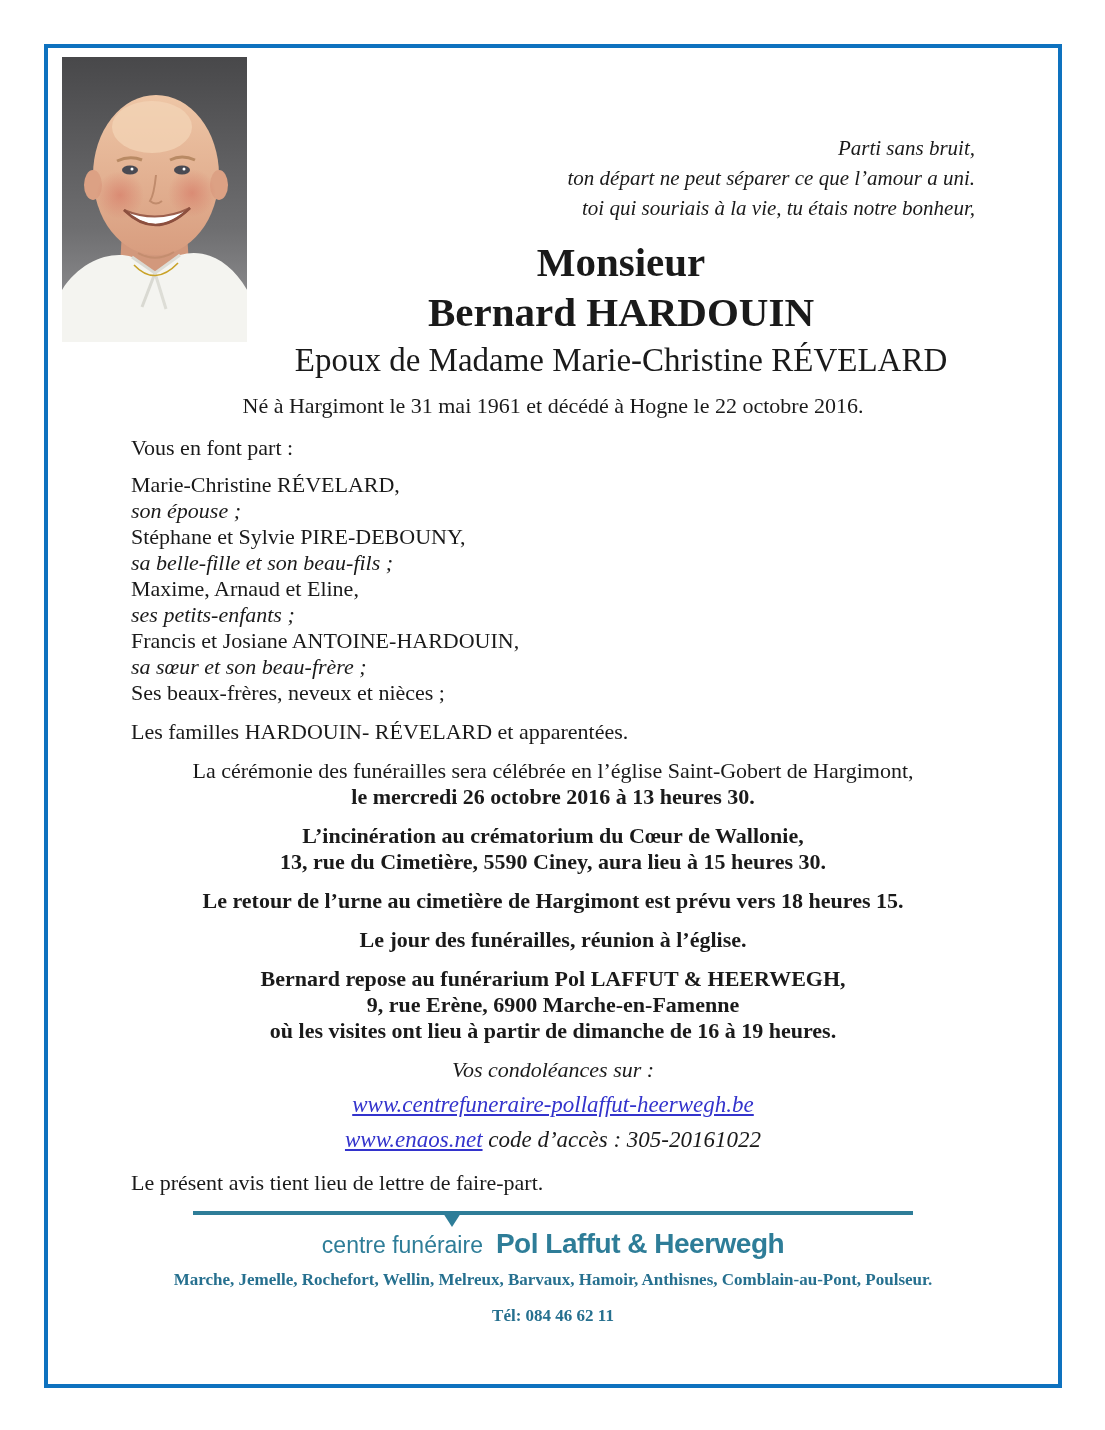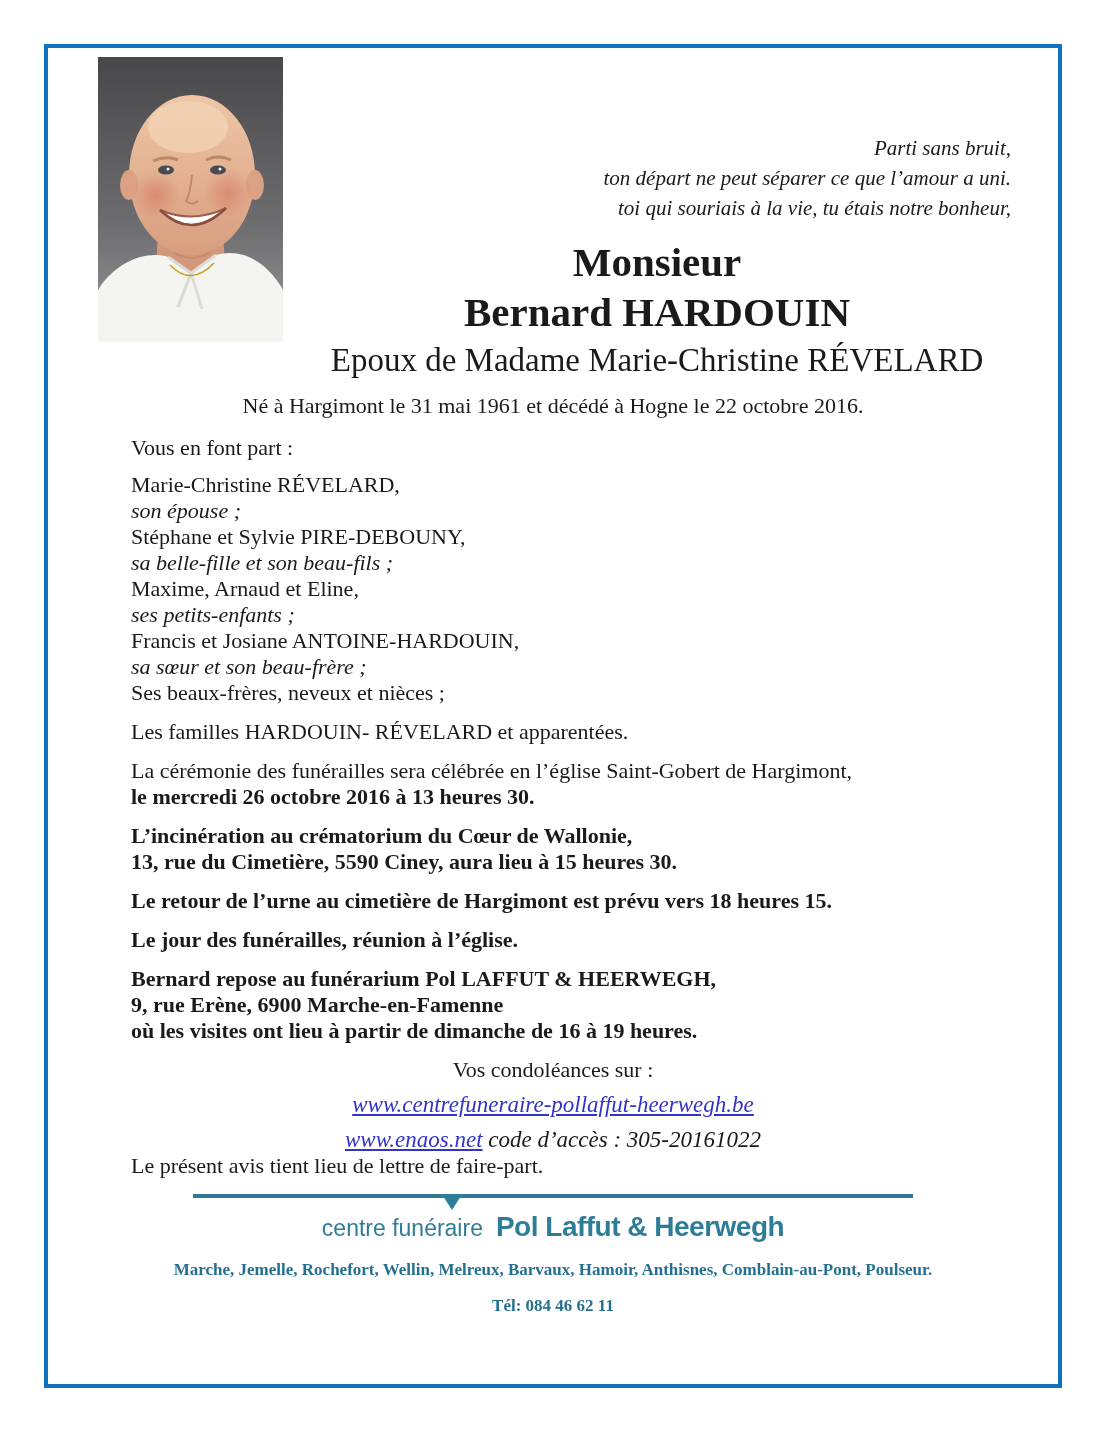--- a/index.html
+++ b/index.html
@@ -10,63 +10,63 @@
     --ink:#1a1a1a;
   }
   *{box-sizing:border-box;margin:0;padding:0;}
   html,body{width:1105px;height:1430px;background:#ffffff;overflow:hidden;}
   body{font-family:"Liberation Serif","DejaVu Serif",serif;color:var(--ink);}
   .page{
     position:absolute;left:44px;top:44px;width:1018px;height:1344px;
     border:4px solid var(--border-blue);background:#fff;
   }
   
-  .header-row{display:flex;margin-top:9px;padding-left:36px;}
+  .header-row{display:flex;margin-top:9px;}
   .photo-wrap{width:185px;height:285px;margin-left:14px;flex:0 0 auto;}
   .photo-wrap svg{width:185px;height:285px;display:block;}
   .header-right{width:748px;flex:0 0 auto;}
   .epitaph{
     margin-top:76px;padding-right:20px;text-align:right;
     font-style:italic;font-size:21px;line-height:30px;
   }
   .title-block{text-align:center;margin-top:14px;}
   .title-line{font-weight:bold;font-size:41px;line-height:50px;}
   .subtitle{font-size:33px;line-height:46px;}
   
   .content{margin:0 83px;}
   .life-dates{text-align:center;font-size:22px;line-height:26px;margin-top:10px;}
   .intro{font-size:22px;line-height:26px;margin-top:16px;}
   .fam-name{font-size:22px;line-height:26px;margin-top:11px;}
   .fam-rel{font-size:22px;line-height:26px;font-style:italic;text-align:left;}
   .fam-name.tight{margin-top:0;}
   .fam-name.wide{margin-top:13px;}
-  .cpara{font-size:22px;line-height:26px;margin-top:13px;}
+  .cpara{font-size:22px;line-height:26px;text-align:center;margin-top:13px;}
   .cpara b{font-weight:bold;}
-  .cond-label{font-size:22px;line-height:26px;text-align:center;margin-top:13px;}
+  .cond-label{font-size:22px;line-height:26px;text-align:center;font-style:italic;margin-top:13px;}
   .linkline{font-size:23px;line-height:26px;text-align:center;font-style:italic;margin-top:9px;}
   .linkline a{color:var(--link-blue);text-decoration:underline;}
-  .closing{font-size:22px;line-height:26px;}
+  .closing{font-size:22px;line-height:26px;margin-top:17px;}
   
   .footer{margin-top:15px;}
   .footer-rule{width:720px;height:4px;background:var(--brand-teal);margin:0 auto;}
   .logo-row{
     position:relative;display:flex;justify-content:center;align-items:baseline;
     gap:13px;margin-top:9px;font-family:"Liberation Sans","DejaVu Sans",sans-serif;
     color:var(--brand-teal);
   }
   .brand-prefix{font-size:23px;line-height:30px;}
   .brand-name{font-size:28px;line-height:40px;font-weight:bold;letter-spacing:-0.5px;text-align:center;}
   .brand-triangle{
     position:absolute;left:50%;margin-left:-110px;top:-11px;
     width:0;height:0;border-left:9px solid transparent;border-right:9px solid transparent;
     border-top:14px solid var(--brand-teal);
   }
   .footer-locations{
     text-align:center;font-size:17px;line-height:22px;font-weight:bold;
-    color:var(--footer-teal);margin-top:12px;
+    color:var(--footer-teal);margin-top:5px;
   }
   .footer-phone{
     text-align:center;font-size:17px;line-height:22px;font-weight:bold;
     color:var(--footer-teal);margin-top:14px;
   }
 </style>
 </head>
 <body>
 
 <div class="page">

